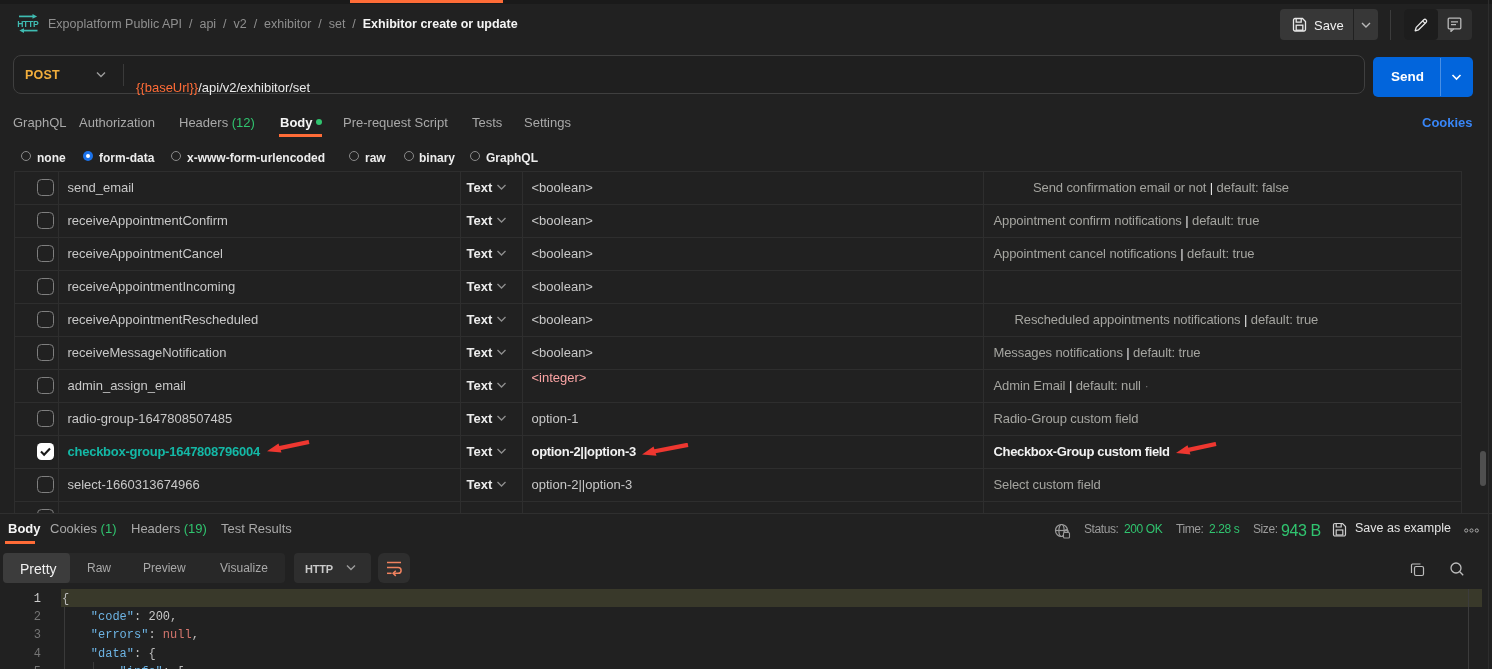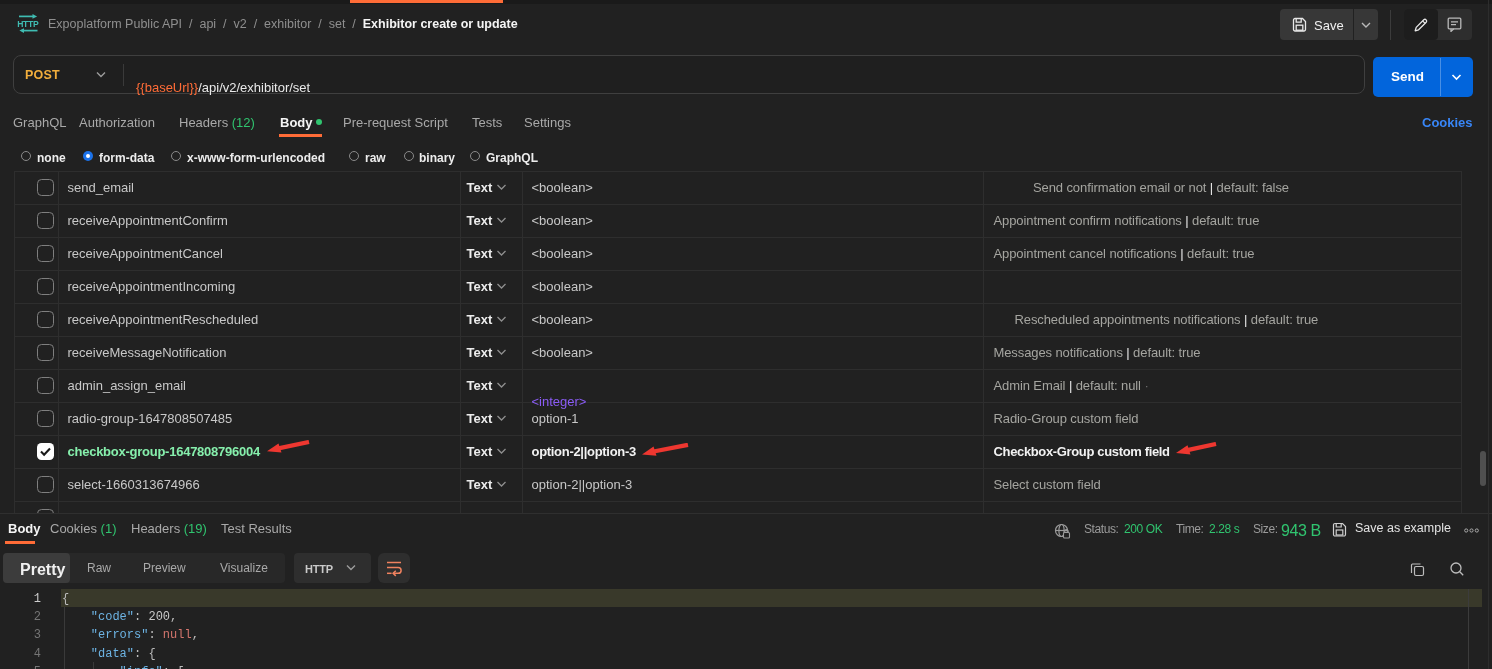--- a/index.html
+++ b/index.html
@@ -167,37 +167,37 @@
       </svg>
 <div class="abs" style="left:531.5px;top:173.5px;color:#c8c8c8;">&lt;boolean&gt;</div>
 <div class="abs" style="left:993.5px;top:173.5px;color:#a5a5a0;letter-spacing:-0.1px;">Messages notifications <span style="color:#e8e8e8;">|</span> default: true</div>
 <div class="abs" style="left:14px;top:230.5px;width:1448px;height:1px;background:#2e2e2e;"></div>
 <div class="abs" style="left:36.5px;top:206.0px;width:17px;height:17px;border:1.5px solid #7f7f7f;border-radius:4.5px;"></div>
 <div class="abs" style="left:67.5px;top:206.5px;color:#c8c8c8;">admin_assign_email</div>
 <div class="abs" style="left:466.5px;top:206.5px;color:#ececec;font-weight:bold;">Text</div>
 <svg class="abs" style="left:496px;top:210.5px;" width="11" height="7" viewBox="0 0 11 7">
         <path d="M1.5 1 l4 4 4-4" stroke="#8f8f8f" stroke-width="1.3" fill="none"></path>
       </svg>
-<div class="abs" style="left:531.5px;top:223px;color:#8b5cf6;">&lt;integer&gt;</div>
+<div class="abs" style="left:531.5px;top:199px;color:#fca5a5;">&lt;integer&gt;</div>
 <div class="abs" style="left:993.5px;top:206.5px;color:#a5a5a0;letter-spacing:-0.1px;">Admin Email <span style="color:#e8e8e8;">|</span> default: null <span style="color:#6e6e6e;">·</span></div>
 <div class="abs" style="left:14px;top:263.5px;width:1448px;height:1px;background:#2e2e2e;"></div>
 <div class="abs" style="left:36.5px;top:239.0px;width:17px;height:17px;border:1.5px solid #7f7f7f;border-radius:4.5px;"></div>
 <div class="abs" style="left:67.5px;top:239.5px;color:#c8c8c8;">radio-group-1647808507485</div>
 <div class="abs" style="left:466.5px;top:239.5px;color:#ececec;font-weight:bold;">Text</div>
 <svg class="abs" style="left:496px;top:243.5px;" width="11" height="7" viewBox="0 0 11 7">
         <path d="M1.5 1 l4 4 4-4" stroke="#8f8f8f" stroke-width="1.3" fill="none"></path>
       </svg>
 <div class="abs" style="left:531.5px;top:239.5px;color:#c8c8c8;">option-1</div>
 <div class="abs" style="left:993.5px;top:239.5px;color:#a5a5a0;letter-spacing:-0.1px;">Radio-Group custom field</div>
 <div class="abs" style="left:14px;top:296.5px;width:1448px;height:1px;background:#2e2e2e;"></div>
 <div class="abs" style="left:36.5px;top:272.0px;width:17px;height:17px;background:#ffffff;border-radius:4.5px;"></div>
 <svg class="abs" style="left:36.5px;top:272.0px;" width="17" height="17" viewBox="0 0 17 17">
         <path d="M4 8.6 l3.1 3.1 L13 5.5" stroke="#1a1a1a" stroke-width="2.1" fill="none"></path>
       </svg>
-<div class="abs" style="left:67.5px;top:272.5px;color:#86efac;font-weight:bold;letter-spacing:-0.25px;">checkbox-group-1647808796004</div>
+<div class="abs" style="left:67.5px;top:272.5px;color:#14b8a6;font-weight:bold;letter-spacing:-0.25px;">checkbox-group-1647808796004</div>
 <div class="abs" style="left:466.5px;top:272.5px;color:#ececec;font-weight:bold;">Text</div>
 <svg class="abs" style="left:496px;top:276.5px;" width="11" height="7" viewBox="0 0 11 7">
         <path d="M1.5 1 l4 4 4-4" stroke="#8f8f8f" stroke-width="1.3" fill="none"></path>
       </svg>
 <div class="abs" style="left:531.5px;top:272.5px;color:#f2f2f2;font-weight:bold;letter-spacing:-0.3px;">option-2||option-3</div>
 <div class="abs" style="left:993.5px;top:272.5px;color:#f2f2f2;font-weight:bold;letter-spacing:-0.35px;">Checkbox-Group custom field</div>
 <div class="abs" style="left:14px;top:329.5px;width:1448px;height:1px;background:#2e2e2e;"></div>
 <div class="abs" style="left:36.5px;top:305.0px;width:17px;height:17px;border:1.5px solid #7f7f7f;border-radius:4.5px;"></div>
 <div class="abs" style="left:67.5px;top:305.5px;color:#c8c8c8;">select-1660313674966</div>
 <div class="abs" style="left:466.5px;top:305.5px;color:#ececec;font-weight:bold;">Text</div>
@@ -257,21 +257,21 @@
   <div class="abs" style="left:1464px;top:528px;">
     <svg width="15" height="5" viewBox="0 0 15 5">
       <circle cx="2.2" cy="2.5" r="1.6" fill="none" stroke="#a9a9a9" stroke-width="1"></circle>
       <circle cx="7.5" cy="2.5" r="1.6" fill="none" stroke="#a9a9a9" stroke-width="1"></circle>
       <circle cx="12.8" cy="2.5" r="1.6" fill="none" stroke="#a9a9a9" stroke-width="1"></circle>
     </svg>
   </div>
 
   <div class="abs" style="left:3px;top:553px;width:282px;height:30px;background:#282828;border-radius:4px;"></div>
   <div class="abs" style="left:3px;top:553px;width:67px;height:30px;background:#3c3c3c;border-radius:4px;"></div>
-  <div class="abs" style="left:20px;top:561px;font-size:16px;color:#f0f0f0;font-weight:bold;">Pretty</div>
+  <div class="abs" style="left:20px;top:561px;font-size:14px;color:#f0f0f0;font-weight:normal;">Pretty</div>
   <div class="abs" style="left:87px;top:561px;font-size:12px;color:#a9a9a9;">Raw</div>
   <div class="abs" style="left:143px;top:561px;font-size:12px;color:#a9a9a9;">Preview</div>
   <div class="abs" style="left:220px;top:561px;font-size:12px;color:#a9a9a9;">Visualize</div>
   <div class="abs" style="left:294px;top:553px;width:77px;height:30px;background:#2e2e2e;border-radius:4px;"></div>
   <div class="abs" style="left:305px;top:563px;font-size:11px;letter-spacing:-0.2px;color:#c9c9c9;font-weight:bold;">HTTP</div>
   <div class="abs" style="left:345px;top:564px;">
     <svg width="12" height="8" viewBox="0 0 12 8">
         <path d="M2 1.5 l4 4 4-4" stroke="#9c9c9c" stroke-width="1.4" fill="none"></path>
       </svg>
   </div>

